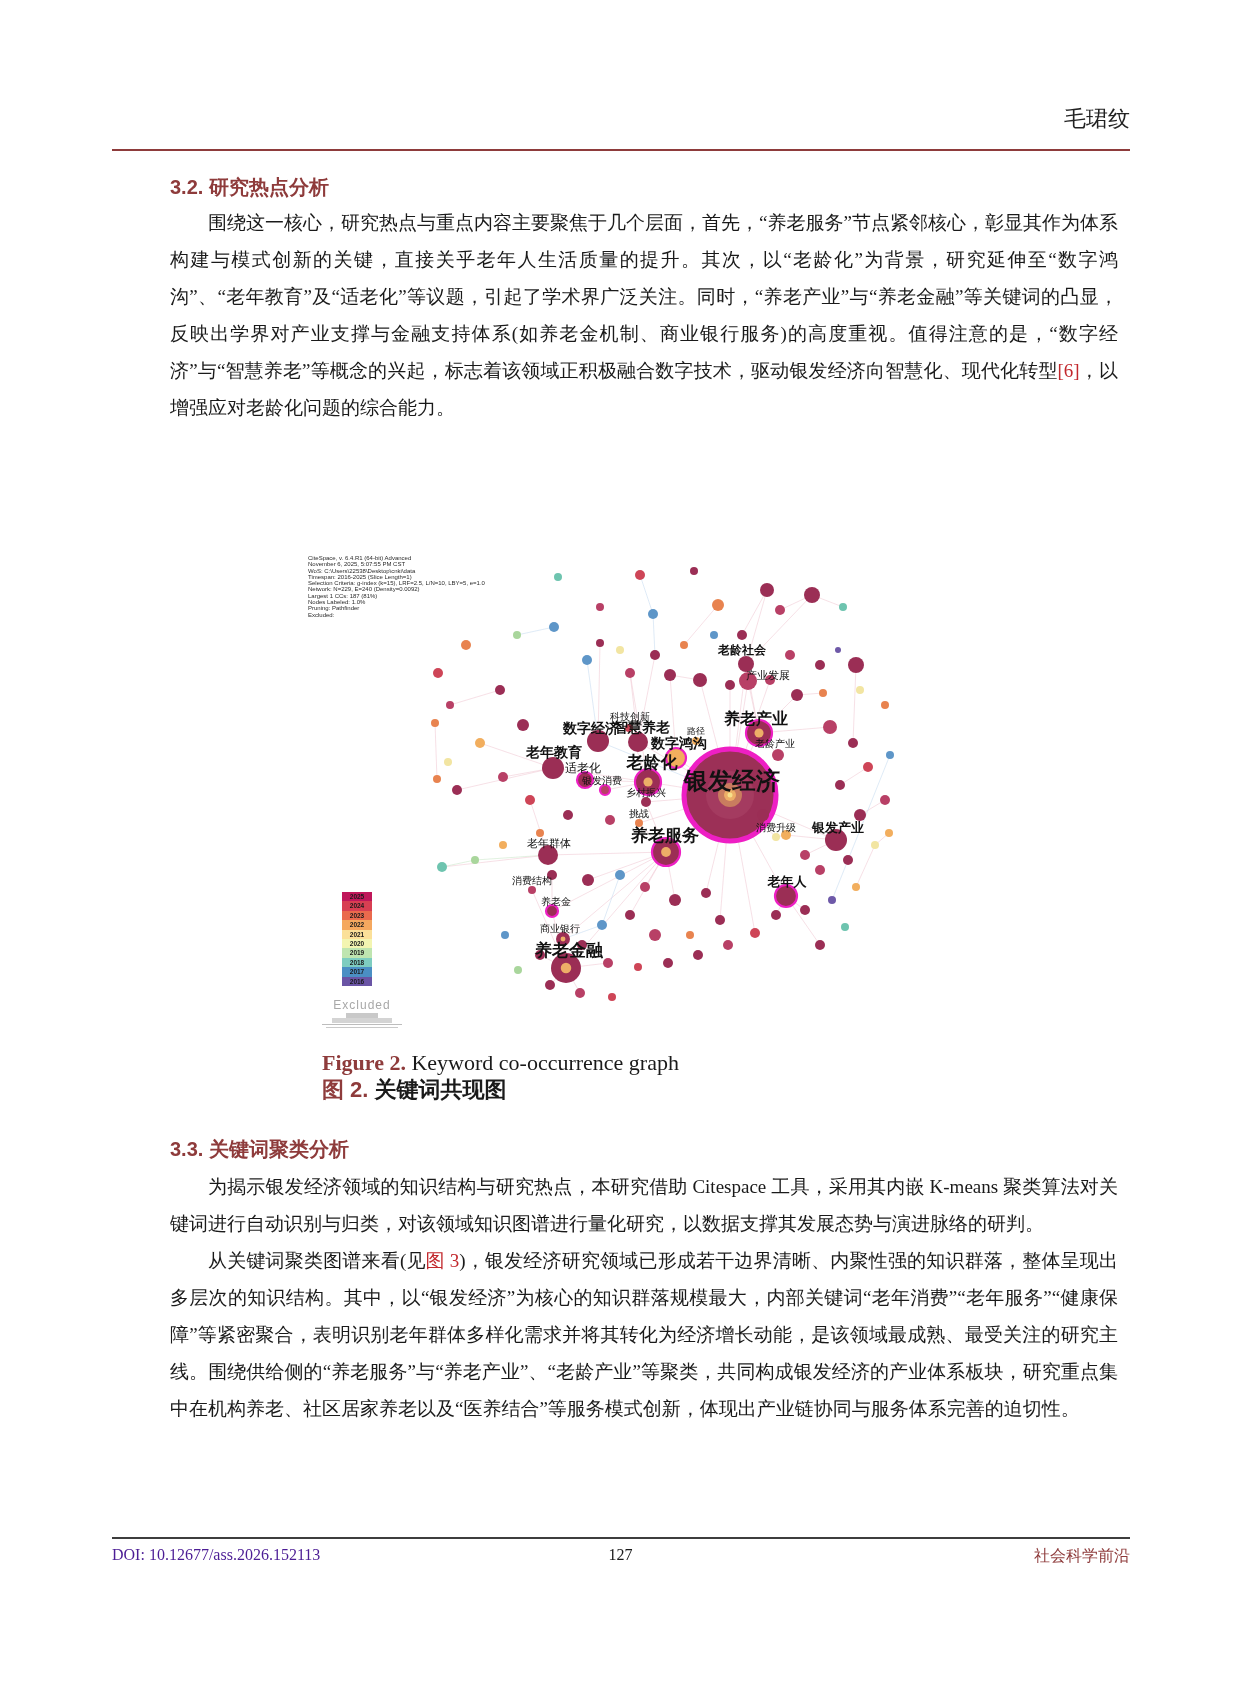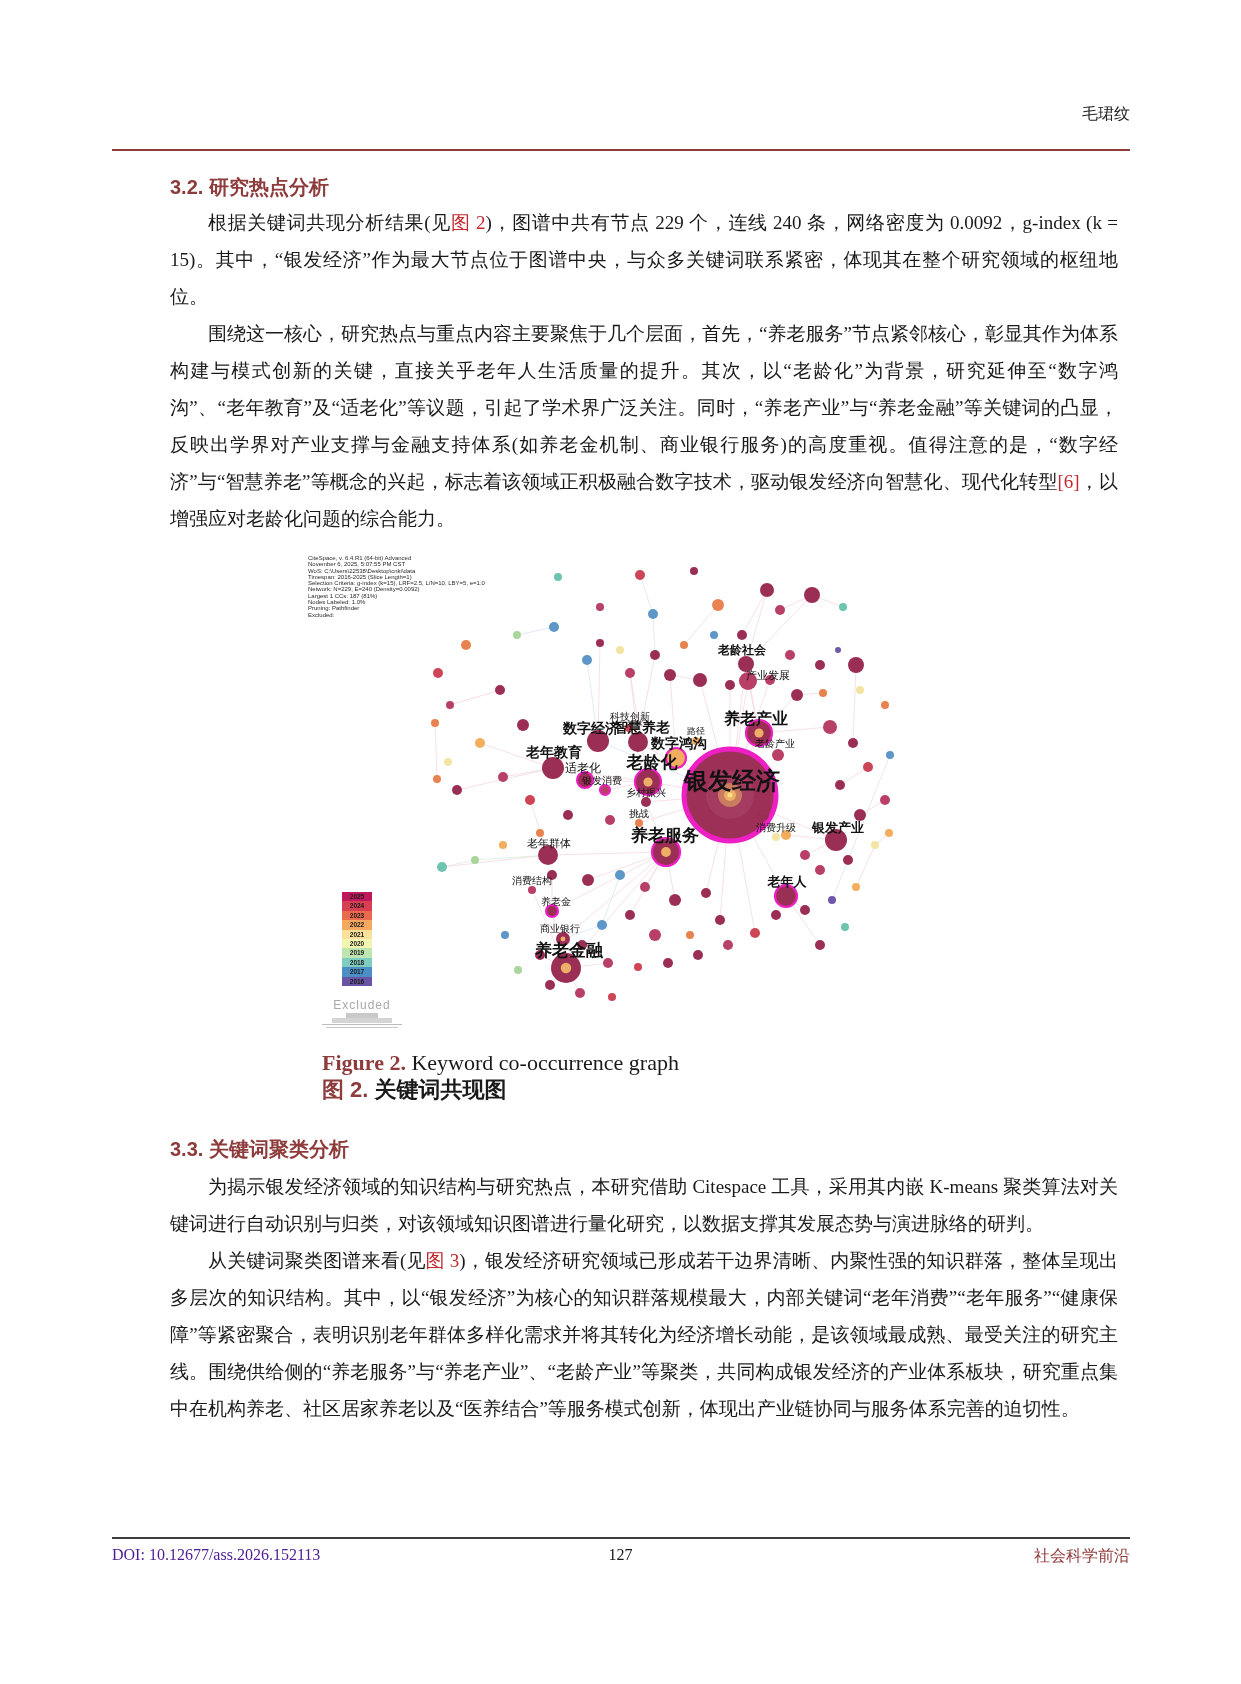--- a/index.html
+++ b/index.html
@@ -1,18 +1,18 @@
 <!DOCTYPE html>
 <html><head>
 <meta charset="utf-8">
 <style>
   html,body{margin:0;padding:0;background:#e8e8e8;}
   .page{position:relative;width:1241px;height:1684px;background:#ffffff;margin:0 auto;
         font-family:"Liberation Serif","DejaVu Serif",serif;color:#1a1a1a;overflow:hidden;}
-  .author{position:absolute;top:104px;right:111px;font-size:16px;color:#222;}
+  .author{position:absolute;top:104px;right:111px;font-size:22px;color:#222;}
   .top-rule{position:absolute;top:149px;left:112px;width:1018px;height:2px;background:#8E3B3B;}
   .sec-h{position:absolute;left:170px;font-size:20px;font-weight:bold;color:#8E3B3B;
          font-family:"Liberation Sans","DejaVu Sans",sans-serif;}
   #h32{top:174px;} #h33{top:1136px;}
   .col{position:absolute;left:170px;width:948px;font-size:19px;line-height:37px;text-align:justify;}
   #col32{top:204px;} #col33{top:1168px;}
   .col p{margin:0;text-indent:2em;}
   .lk{color:#C2282D;}
   .figure{position:absolute;left:300px;top:515px;width:620px;height:530px;}
   #graph-svg{position:absolute;left:0;top:0;}
@@ -42,21 +42,20 @@
 <body>
 
 <div class="page">
 
   <div class="author">毛珺纹</div>
   <div class="top-rule"></div>
 
   <div class="sec-h" id="h32">3.2. 研究热点分析</div>
 
   <div class="col" id="col32">
-    <p><span>根据关键词共现分析结果(见</span><span class="lk">图 2</span><span>)，图谱中共有节点 229 个，连线 240 条，网络密度为 0.0092，g-index (k = 15)。其中，“银发经济”作为最大节点位于图谱中央，与众多关键词联系紧密，体现其在整个研究领域的枢纽地位。</span></p>
     <p><span>围绕这一核心，研究热点与重点内容主要聚焦于几个层面，首先，“养老服务”节点紧邻核心，彰显其作为体系构建与模式创新的关键，直接关乎老年人生活质量的提升。其次，以“老龄化”为背景，研究延伸至“数字鸿沟”、“老年教育”及“适老化”等议题，引起了学术界广泛关注。同时，“养老产业”与“养老金融”等关键词的凸显，反映出学界对产业支撑与金融支持体系(如养老金机制、商业银行服务)的高度重视。值得注意的是，“数字经济”与“智慧养老”等概念的兴起，标志着该领域正积极融合数字技术，驱动银发经济向智慧化、现代化转型</span><span class="lk">[6]</span><span>，以增强应对老龄化问题的综合能力。</span></p>
   </div>
 
   <div class="figure">
     <svg id="graph-svg" width="620" height="530" viewBox="0 0 620 530">
         <line x1="430" y1="280" x2="366" y2="337" stroke="#F1CCD5" stroke-width="0.7" opacity="0.85"></line>
         <line x1="430" y1="280" x2="348" y2="267" stroke="#F1CCD5" stroke-width="0.7" opacity="0.85"></line>
         <line x1="430" y1="280" x2="376" y2="243" stroke="#F1CCD5" stroke-width="0.7" opacity="0.85"></line>
         <line x1="430" y1="280" x2="459" y2="218" stroke="#F1CCD5" stroke-width="0.7" opacity="0.85"></line>
         <line x1="430" y1="280" x2="536" y2="325" stroke="#F1CCD5" stroke-width="0.7" opacity="0.85"></line>

